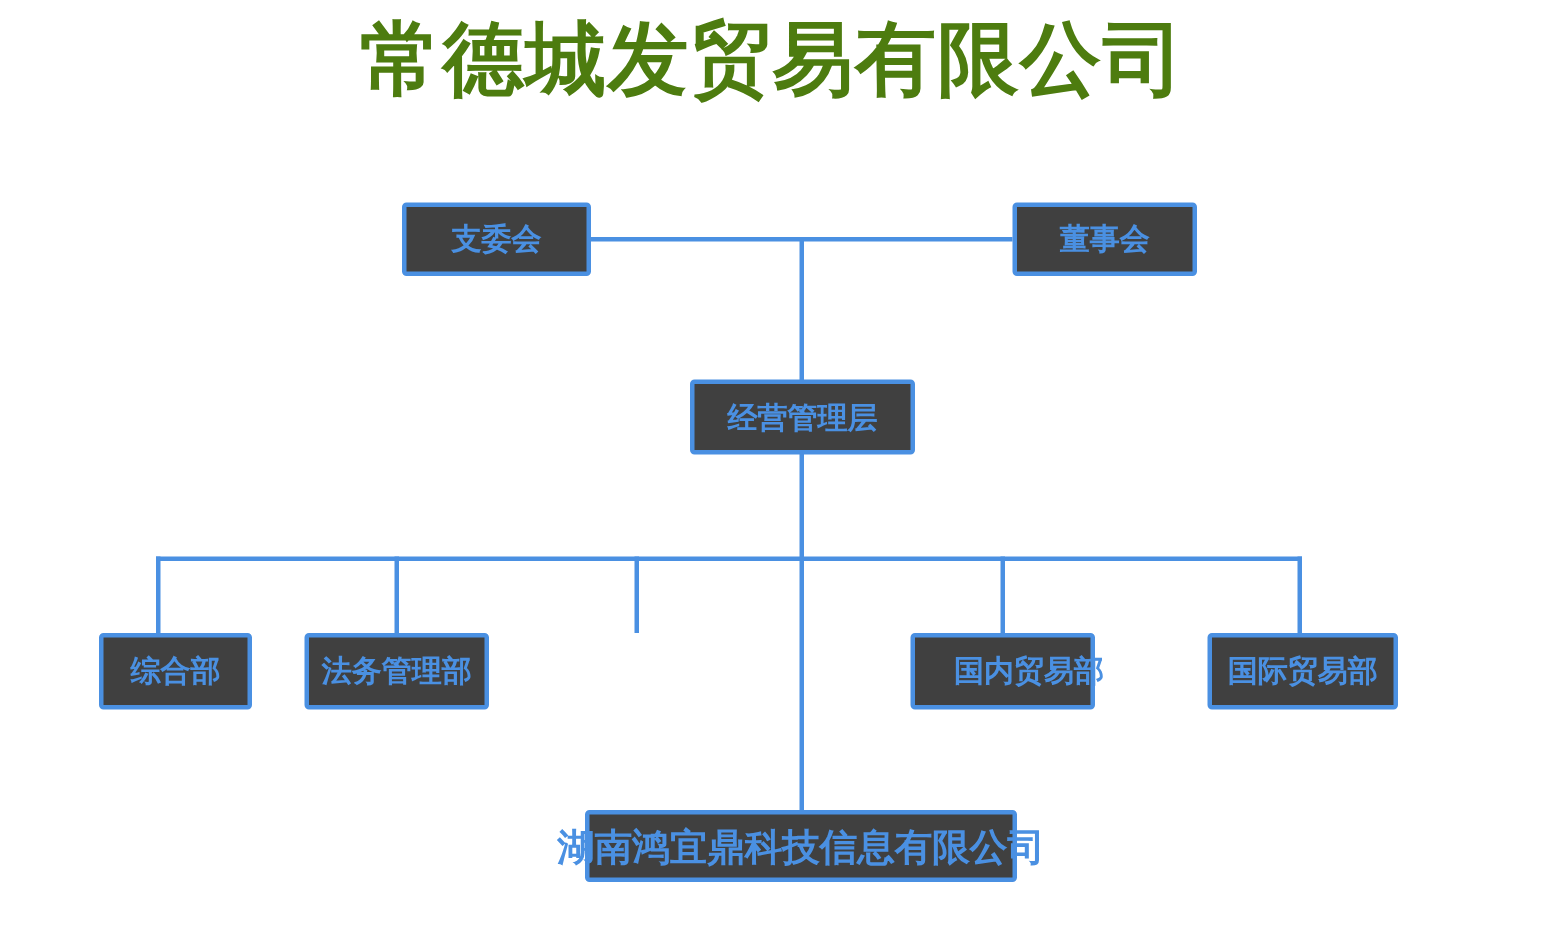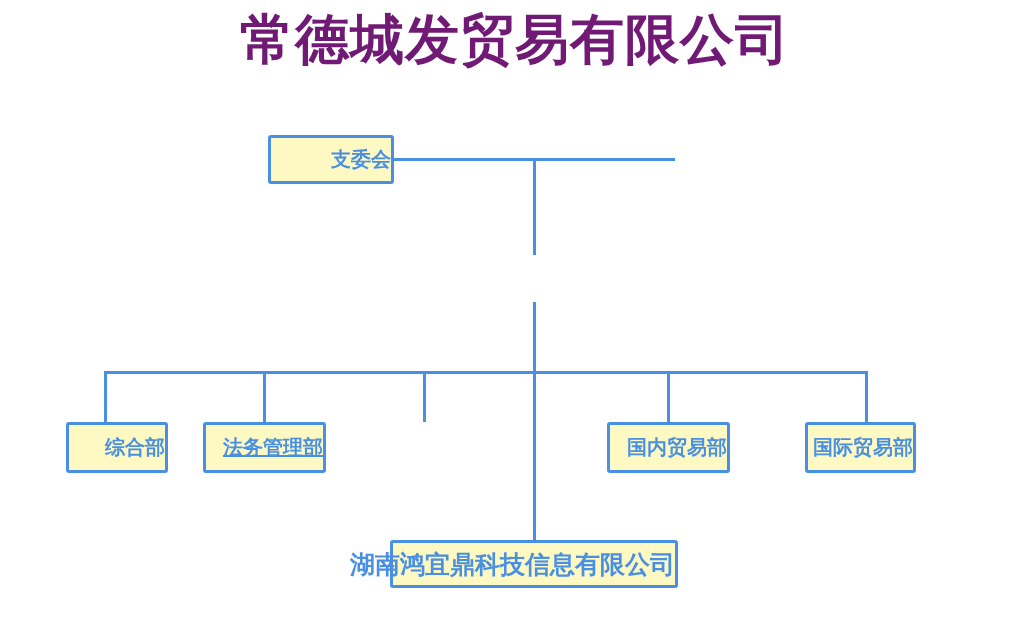--- a/index.html
+++ b/index.html
@@ -18,56 +18,56 @@
   .chart-title {
     position: absolute;
     left: 0;
     right: 0;
     top: 8px;
     text-align: center;
     font-family: "Liberation Serif", "DejaVu Serif", serif;
     font-weight: 700;
     font-size: 54px;
     line-height: 64px;
-    color: #701a75;
+    color: #4d7c0f;
     letter-spacing: 1px;
     white-space: nowrap;
   }
 
   .node {
     position: absolute;
-    background: #fef9c3;
+    background: #404040;
     border: 3px solid var(--accent);
     border-radius: 3px;
     color: var(--accent);
     font-weight: 700;
     font-size: 20px;
     display: flex;
     align-items: center;
-    justify-content: flex-end;
+    justify-content: center;
     white-space: nowrap;
     z-index: 2;
   }
   .node span { display: block; }
 
   .line {
     position: absolute;
     background: var(--accent);
     z-index: 1;
   }
 
   
   #n-party        { left: 268px; top: 135px; width: 126px; height: 49px; }
   #n-board        { left: 675px; top: 135px; width: 123px; height: 49px; }
   #n-mgmt         { left: 460px; top: 253px; width: 150px; height: 50px; }
   #n-general      { left:  66px; top: 422px; width: 102px; height: 51px; }
-  #n-legal        { left: 203px; top: 422px; width: 123px; height: 51px; text-decoration: underline; }
+  #n-legal        { left: 203px; top: 422px; width: 123px; height: 51px; }
   #n-finance      { left: 372px; top: 422px; width: 105px; height: 51px; }
   #n-domestic     { left: 607px; top: 422px; width: 123px; height: 51px; padding-left: 35px; }
-  #n-intl         { left: 805px; top: 422px; width: 111px; height: 51px; }
+  #n-intl         { left: 805px; top: 422px; width: 127px; height: 51px; }
   #n-subsidiary   { left: 390px; top: 540px; width: 288px; height: 48px; font-size: 25px; }
 
   
   #l-top-h        { left: 394px; top: 158px; width: 281px; height: 3px; }
   #l-center-v1    { left: 533px; top: 158px; width: 3px;  height: 97px; }
   #l-center-v2    { left: 533px; top: 302px; width: 3px;  height: 238px; }
   #l-branch-h     { left: 104px; top: 371px; width: 764px; height: 3px; }
   #l-stub-1       { left: 104px; top: 371px; width: 3px;  height: 51px; }
   #l-stub-2       { left: 263px; top: 371px; width: 3px;  height: 51px; }
   #l-stub-3       { left: 423px; top: 371px; width: 3px;  height: 51px; }
@@ -88,21 +88,27 @@
   <div class="line" id="l-stub-1"></div>
   <div class="line" id="l-stub-2"></div>
   <div class="line" id="l-stub-3"></div>
   <div class="line" id="l-stub-4"></div>
   <div class="line" id="l-stub-5"></div>
 
   <div class="node" id="n-party">
     <span>支委会</span>
   </div>
 
+  <div class="node" id="n-board">
+    <span>董事会</span>
+  </div>
 
+  <div class="node" id="n-mgmt">
+    <span>经营管理层</span>
+  </div>
 
   <div class="node" id="n-general">
     <span>综合部</span>
   </div>
 
   <div class="node" id="n-legal">
     <span>法务管理部</span>
   </div>
 
 

